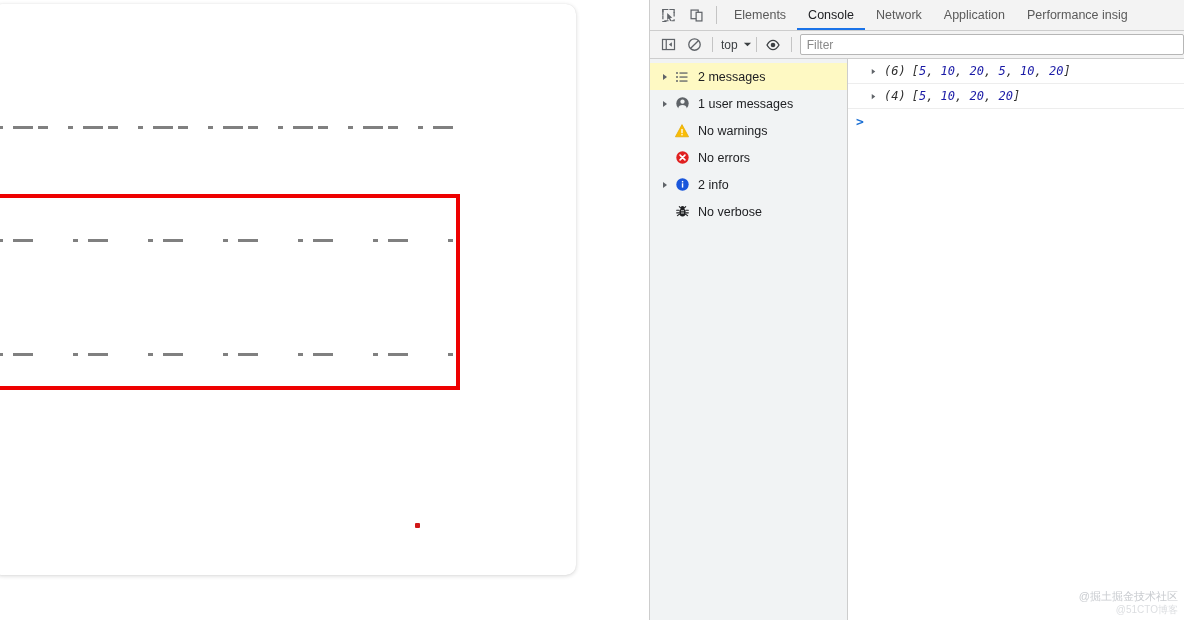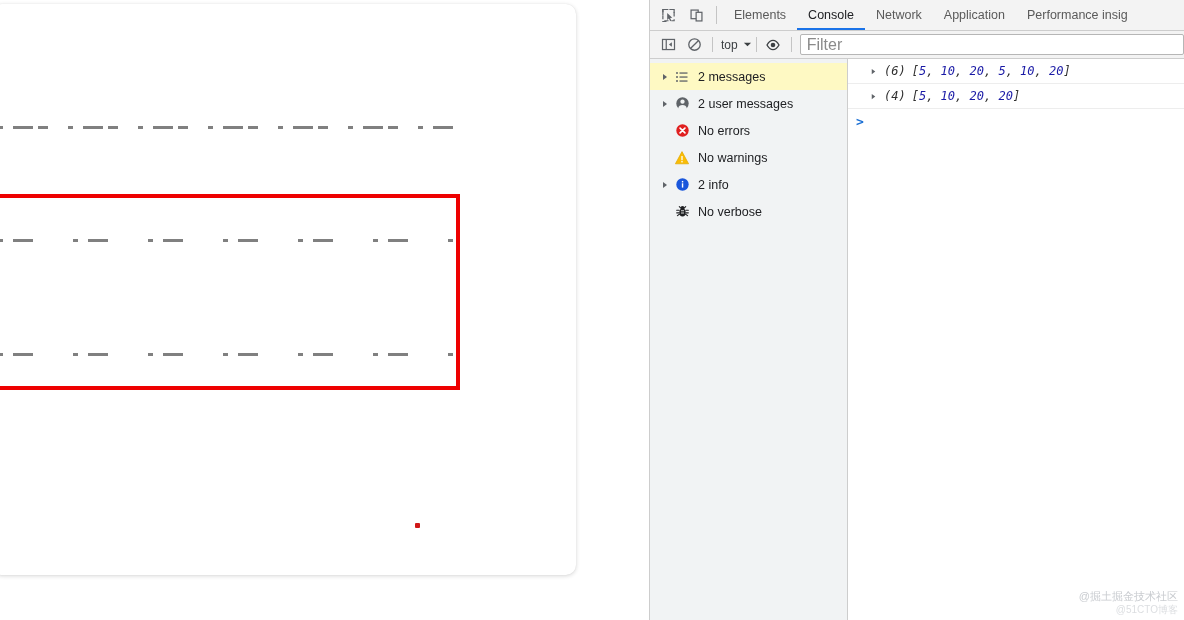--- a/index.html
+++ b/index.html
@@ -177,21 +177,21 @@
     padding: 0 2px;
   }
   #filter-input {
     flex: 1;
     height: 19px;
     margin-left: 2px;
     margin-right: 0;
     border: 1px solid #b6b6b6;
     border-radius: 2px;
     background: #ffffff;
-    font-size: 16px;
+    font-size: 12px;
     color: #202124;
     padding: 0 0 0 6px;
     outline: none;
     font-family: "Liberation Sans", sans-serif;
   }
   #filter-input::placeholder { color: #8a8a8a; }
 
   
   #dt-body {
     position: absolute;
@@ -396,44 +396,44 @@
                 <path d="M2 1l4 3-4 3z" fill="#5f6368"></path>
               </svg>
           </span>
           <span class="side-ico">
             <svg width="15" height="15" viewBox="0 0 16 16">
               <circle cx="8" cy="8" r="6.6" fill="#5f6368"></circle>
               <circle cx="8" cy="6" r="2.3" fill="#f1f3f4"></circle>
               <path d="M3.3 13.2a4.9 4.9 0 019.4 0 6.6 6.6 0 01-9.4 0z" fill="#f1f3f4"></path>
             </svg>
           </span>
-          <span class="side-label">2 user messages</span>
-        </div>
-
-        <div class="side-item">
-          <span class="twisty"></span>
-          <span class="side-ico">
-            <svg width="15" height="15" viewBox="0 0 16 16">
-              <circle cx="8" cy="8" r="6.6" fill="#e02020"></circle>
-              <path d="M5.4 5.4l5.2 5.2M10.6 5.4l-5.2 5.2" stroke="#ffffff" stroke-width="1.7" stroke-linecap="round"></path>
-            </svg>
-          </span>
-          <span class="side-label">No errors</span>
+          <span class="side-label">1 user messages</span>
         </div>
 
         <div class="side-item">
           <span class="twisty"></span>
           <span class="side-ico">
             <svg width="16" height="16" viewBox="0 0 16 16">
               <path d="M8 1.6l6.6 12.2H1.4z" fill="#fabc05" stroke="#e0a800" stroke-width="0.7" stroke-linejoin="round"></path>
               <rect x="7.35" y="6" width="1.3" height="4.2" fill="#ffffff"></rect>
               <rect x="7.35" y="11" width="1.3" height="1.4" fill="#ffffff"></rect>
             </svg>
           </span>
           <span class="side-label">No warnings</span>
+        </div>
+
+        <div class="side-item">
+          <span class="twisty"></span>
+          <span class="side-ico">
+            <svg width="15" height="15" viewBox="0 0 16 16">
+              <circle cx="8" cy="8" r="6.6" fill="#e02020"></circle>
+              <path d="M5.4 5.4l5.2 5.2M10.6 5.4l-5.2 5.2" stroke="#ffffff" stroke-width="1.7" stroke-linecap="round"></path>
+            </svg>
+          </span>
+          <span class="side-label">No errors</span>
         </div>
 
         <div class="side-item">
           <span class="twisty">
             <svg width="8" height="8" viewBox="0 0 8 8">
                 <path d="M2 1l4 3-4 3z" fill="#5f6368"></path>
               </svg>
           </span>
           <span class="side-ico">
             <svg width="15" height="15" viewBox="0 0 16 16">

